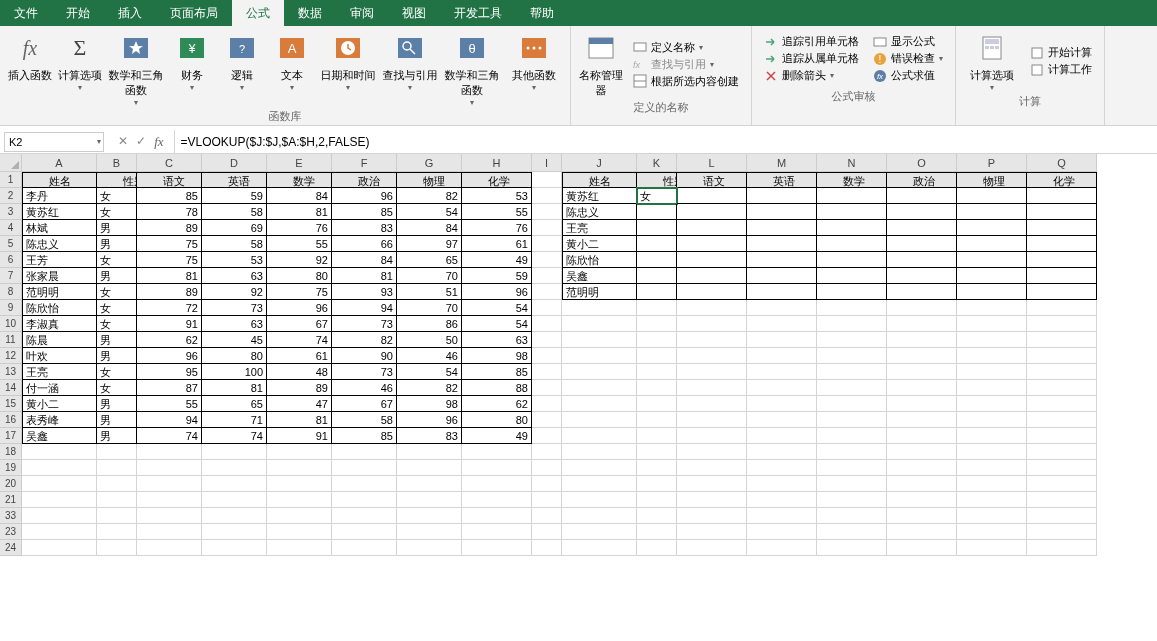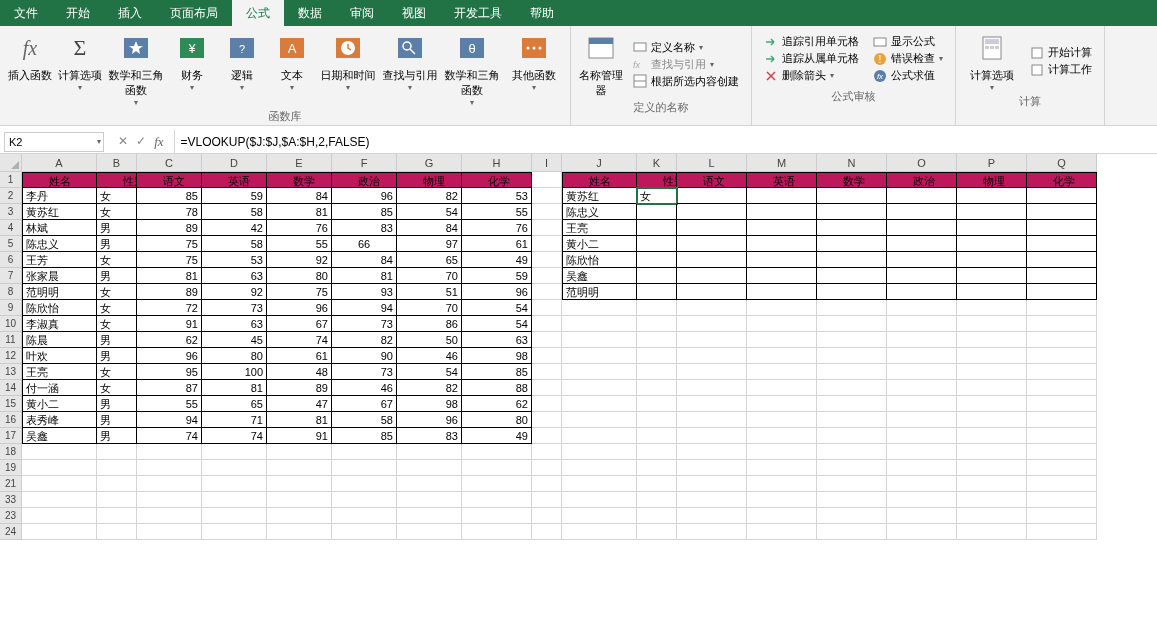--- a/index.html
+++ b/index.html
@@ -34,21 +34,21 @@
 
 .grid-wrap { position:relative; }
 .corner { position:absolute; left:0; top:0; width:22px; height:18px; background:#e6e6e6; border-right:1px solid #ccc; border-bottom:1px solid #ccc; }
 .corner::after{content:"";position:absolute;right:2px;bottom:2px;width:0;height:0;border-style:solid;border-width:0 0 8px 8px;border-color:transparent transparent #b0b0b0 transparent;}
 .colheads { margin-left:22px; display:flex; }
 .colhead { height:18px; background:#e6e6e6; border-right:1px solid #ccc; border-bottom:1px solid #ccc; text-align:center; font-size:11px; color:#444; line-height:18px; }
 .rows { }
 .row { display:flex; }
 .rowhead { width:22px; height:16px; background:#e6e6e6; border-right:1px solid #ccc; border-bottom:1px solid #ccc; text-align:center; font-size:10px; color:#444; line-height:16px; }
 .cell { height:16px; border-right:1px solid #d4d4d4; border-bottom:1px solid #d4d4d4; font-size:11px; padding:0 3px; line-height:16px; overflow:hidden; white-space:nowrap; }
-.hdr { background:#be185d; font-weight:normal;padding-left:26px; }
+.hdr { background:#e5e5e5; font-weight:normal;padding-left:26px; }
 .brd { border-right:1px solid #000; border-bottom:1px solid #000; }
 .brd-top { border-top:1px solid #000; }
 .brd-left { border-left:1px solid #000; }
 .num { text-align:right; }
 .selected { outline:2px solid #217346; outline-offset:-1px; }
 .fx-icon { font-style:italic; font-family:Georgia,serif; font-size:20px; color:#666; }
 .sigma { font-family:Georgia,serif; font-size:22px; color:#444; }
 
 svg { display:block; }
 </style>
@@ -393,21 +393,21 @@
         <div class="cell brd" style="width: 70px;"></div>
         <div class="cell brd" style="width: 70px;"></div>
         <div class="cell brd" style="width: 70px;"></div>
         <div class="cell brd" style="width: 70px;"></div>
       </div>
       <div class="row">
         <div class="rowhead">4</div>
         <div class="cell brd brd-left" style="width: 75px;">林斌</div>
         <div class="cell brd" style="width: 40px;">男</div>
         <div class="cell num brd" style="width: 65px;">89</div>
-        <div class="cell num brd" style="width: 65px;">42</div>
+        <div class="cell num brd" style="width: 65px;">69</div>
         <div class="cell num brd" style="width: 65px;">76</div>
         <div class="cell num brd" style="width: 65px;">83</div>
         <div class="cell num brd" style="width: 65px;">84</div>
         <div class="cell num brd" style="width: 70px;">76</div>
         <div class="cell" style="width: 30px;"></div>
         <div class="cell brd brd-left" style="width: 75px;">王亮</div>
         <div class="cell brd" style="width: 40px;"></div>
         <div class="cell brd" style="width: 70px;"></div>
         <div class="cell brd" style="width: 70px;"></div>
         <div class="cell brd" style="width: 70px;"></div>
@@ -415,21 +415,21 @@
         <div class="cell brd" style="width: 70px;"></div>
         <div class="cell brd" style="width: 70px;"></div>
       </div>
       <div class="row">
         <div class="rowhead">5</div>
         <div class="cell brd brd-left" style="width: 75px;">陈忠义</div>
         <div class="cell brd" style="width: 40px;">男</div>
         <div class="cell num brd" style="width: 65px;">75</div>
         <div class="cell num brd" style="width: 65px;">58</div>
         <div class="cell num brd" style="width: 65px;">55</div>
-        <div class="cell num brd" style="width: 65px; text-align: center;">66</div>
+        <div class="cell num brd" style="width: 65px;">66</div>
         <div class="cell num brd" style="width: 65px;">97</div>
         <div class="cell num brd" style="width: 70px;">61</div>
         <div class="cell" style="width: 30px;"></div>
         <div class="cell brd brd-left" style="width: 75px;">黄小二</div>
         <div class="cell brd" style="width: 40px;"></div>
         <div class="cell brd" style="width: 70px;"></div>
         <div class="cell brd" style="width: 70px;"></div>
         <div class="cell brd" style="width: 70px;"></div>
         <div class="cell brd" style="width: 70px;"></div>
         <div class="cell brd" style="width: 70px;"></div>
@@ -709,20 +709,40 @@
         <div class="cell" style="width: 75px;"></div>
         <div class="cell" style="width: 40px;"></div>
         <div class="cell" style="width: 70px;"></div>
         <div class="cell" style="width: 70px;"></div>
         <div class="cell" style="width: 70px;"></div>
         <div class="cell" style="width: 70px;"></div>
         <div class="cell" style="width: 70px;"></div>
         <div class="cell" style="width: 70px;"></div>
       </div>
       <div class="row">
+        <div class="rowhead">20</div>
+        <div class="cell" style="width: 75px;"></div>
+        <div class="cell" style="width: 40px;"></div>
+        <div class="cell" style="width: 65px;"></div>
+        <div class="cell" style="width: 65px;"></div>
+        <div class="cell" style="width: 65px;"></div>
+        <div class="cell" style="width: 65px;"></div>
+        <div class="cell" style="width: 65px;"></div>
+        <div class="cell" style="width: 70px;"></div>
+        <div class="cell" style="width: 30px;"></div>
+        <div class="cell" style="width: 75px;"></div>
+        <div class="cell" style="width: 40px;"></div>
+        <div class="cell" style="width: 70px;"></div>
+        <div class="cell" style="width: 70px;"></div>
+        <div class="cell" style="width: 70px;"></div>
+        <div class="cell" style="width: 70px;"></div>
+        <div class="cell" style="width: 70px;"></div>
+        <div class="cell" style="width: 70px;"></div>
+      </div>
+      <div class="row">
         <div class="rowhead">21</div>
         <div class="cell" style="width: 75px;"></div>
         <div class="cell" style="width: 40px;"></div>
         <div class="cell" style="width: 65px;"></div>
         <div class="cell" style="width: 65px;"></div>
         <div class="cell" style="width: 65px;"></div>
         <div class="cell" style="width: 65px;"></div>
         <div class="cell" style="width: 65px;"></div>
         <div class="cell" style="width: 70px;"></div>
         <div class="cell" style="width: 30px;"></div>

